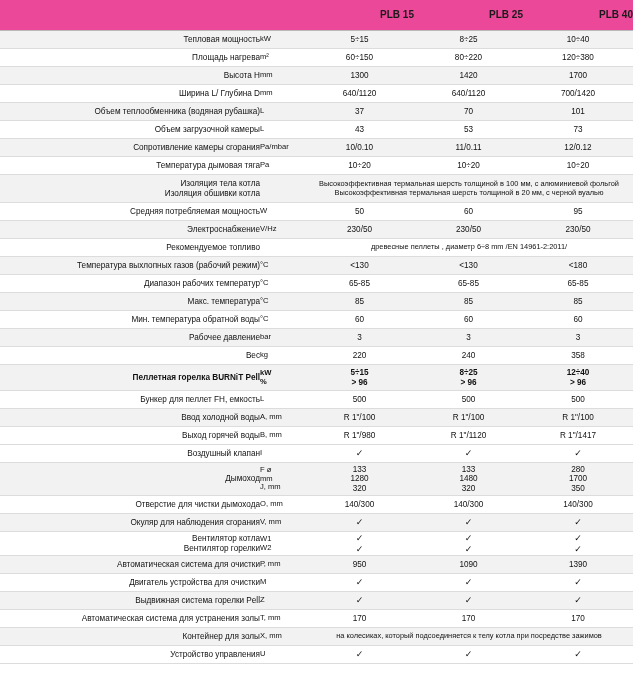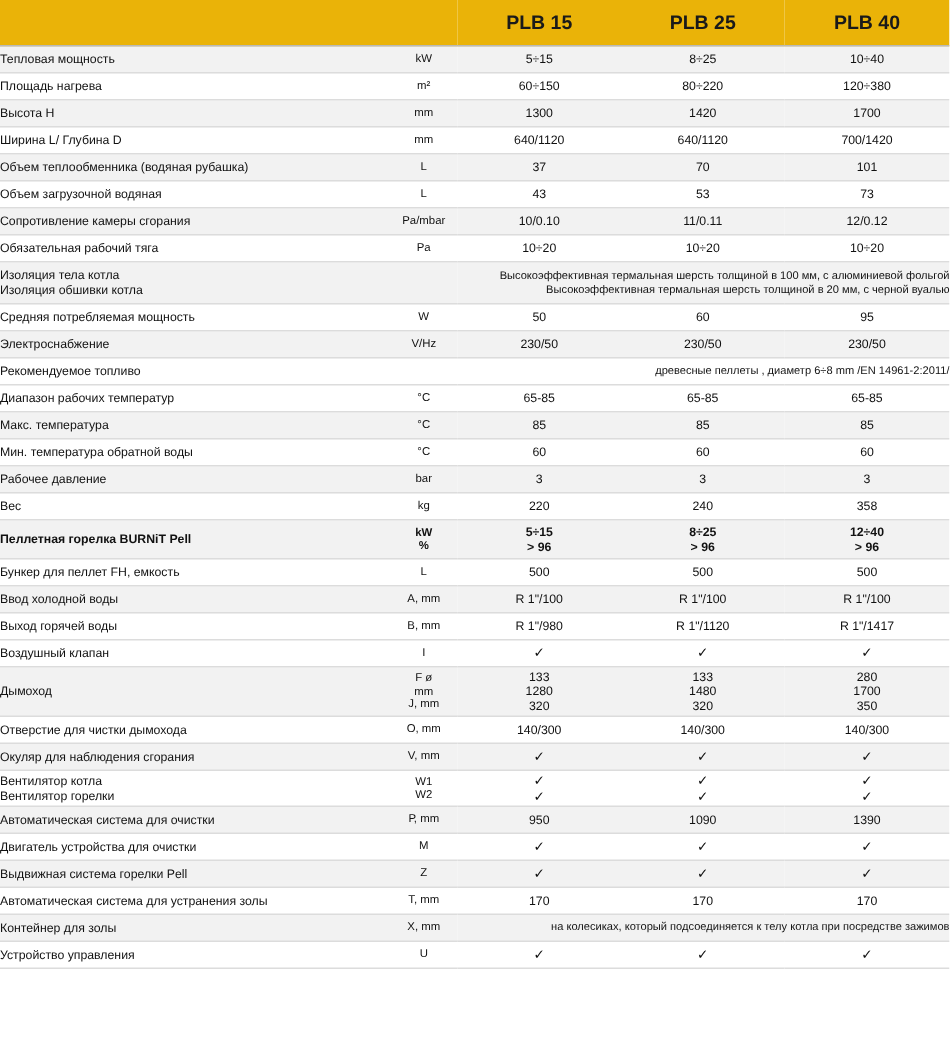--- a/index.html
+++ b/index.html
@@ -24,50 +24,50 @@
     line-height: 1.15;
   }
   col.c-label { width: 260px; }
   col.c-unit  { width: 45px; }
   col.c-v1    { width: 109px; }
   col.c-v2    { width: 109px; }
   col.c-v3    { width: 110px; }
 
   .hdr th {
     height: 30px;
-    font-size: 13px;
+    font-size: 10px;
     font-weight: bold;
     color: #1a1a1a;
-    text-align: center;
-    background: #eab308;
+    text-align: right;
+    background: #ec4899;
     border-bottom: 1px solid #b9b9b9;
   }
   .hdr th.blank { border-bottom: 1px solid #b9b9b9; }
 
   tr.row td {
     border-bottom: 1px solid #dcdcdc;
     height: 17px;
   }
   tr.row.alt td { background: #f2f2f2; }
   tr.row.plain td { background: #ffffff; }
 
   td.label {
+    text-align: right;
     padding-right: 7px;
     color: #111;
   }
   td.unit {
-    text-align: center;
     color: #111;
     font-size: 7.6px;
   }
   td.val {
     text-align: center;
     color: #111;
   }
-  td.val.span3 { text-align: right; }
+  td.val.span3 { text-align: center; }
   .check {
     font-size: 9px;
     color: #333;
     line-height: 1;
   }
   .multi { display: block; }
   .small { font-size: 7.4px; }
   .unit-stack { font-size: 6.4px; line-height: 1.45; }
 </style>
 </head>
@@ -131,39 +131,39 @@
         <td class="label">
           <span class="multi">Объем теплообменника (водяная рубашка)</span>
         </td>
         <td class="unit">L</td>
         <td class="val">37</td>
         <td class="val">70</td>
         <td class="val">101</td>
       </tr>
       <tr class="row plain">
         <td class="label">
-          <span class="multi">Объем загрузочной водяная</span>
+          <span class="multi">Объем загрузочной камеры</span>
         </td>
         <td class="unit">L</td>
         <td class="val">43</td>
         <td class="val">53</td>
         <td class="val">73</td>
       </tr>
       <tr class="row alt">
         <td class="label">
           <span class="multi">Сопротивление камеры сгорания</span>
         </td>
         <td class="unit">Pa/mbar</td>
         <td class="val">10/0.10</td>
         <td class="val">11/0.11</td>
         <td class="val">12/0.12</td>
       </tr>
       <tr class="row plain">
         <td class="label">
-          <span class="multi">Обязательная рабочий тяга</span>
+          <span class="multi">Температура дымовая тяга</span>
         </td>
         <td class="unit">Pa</td>
         <td class="val">10÷20</td>
         <td class="val">10÷20</td>
         <td class="val">10÷20</td>
       </tr>
       <tr class="row alt" style="height: 28px;">
         <td class="label">
           <span class="multi">Изоляция тела котла</span>
           <span class="multi">Изоляция обшивки котла</span>
@@ -194,20 +194,29 @@
       </tr>
       <tr class="row plain">
         <td class="label">
           <span class="multi">Рекомендуемое топливо</span>
         </td>
         <td class="unit"></td>
         <td class="val span3 small" colspan="3">
           <span class="multi">древесные пеллеты , диаметр  6÷8 mm /EN 14961-2:2011/</span>
         </td>
       </tr>
+      <tr class="row alt">
+        <td class="label">
+          <span class="multi">Температура выхлопных газов (рабочий режим)</span>
+        </td>
+        <td class="unit">°C</td>
+        <td class="val">&lt;130</td>
+        <td class="val">&lt;130</td>
+        <td class="val">&lt;180</td>
+      </tr>
       <tr class="row plain">
         <td class="label">
           <span class="multi">Диапазон рабочих температур</span>
         </td>
         <td class="unit">°C</td>
         <td class="val">65-85</td>
         <td class="val">65-85</td>
         <td class="val">65-85</td>
       </tr>
       <tr class="row alt">

